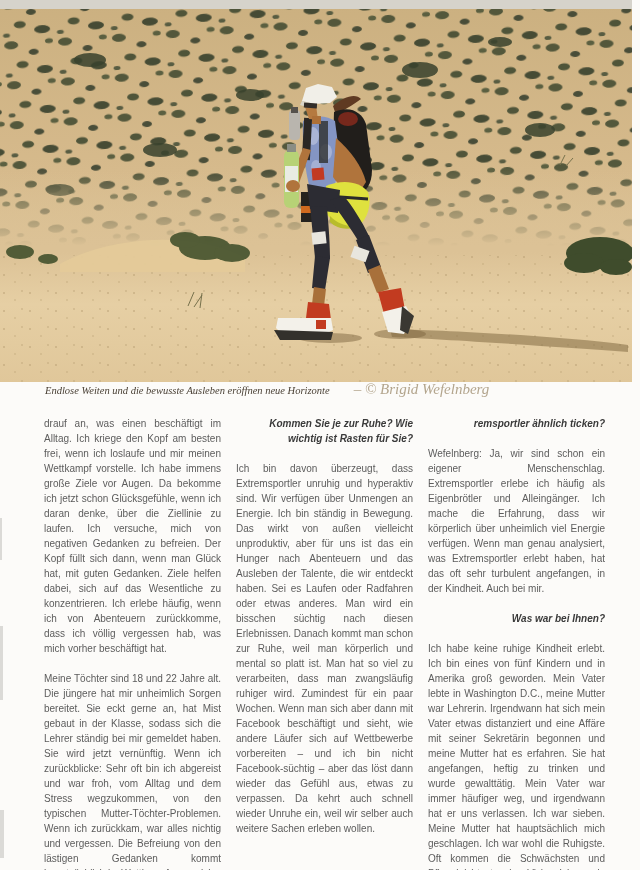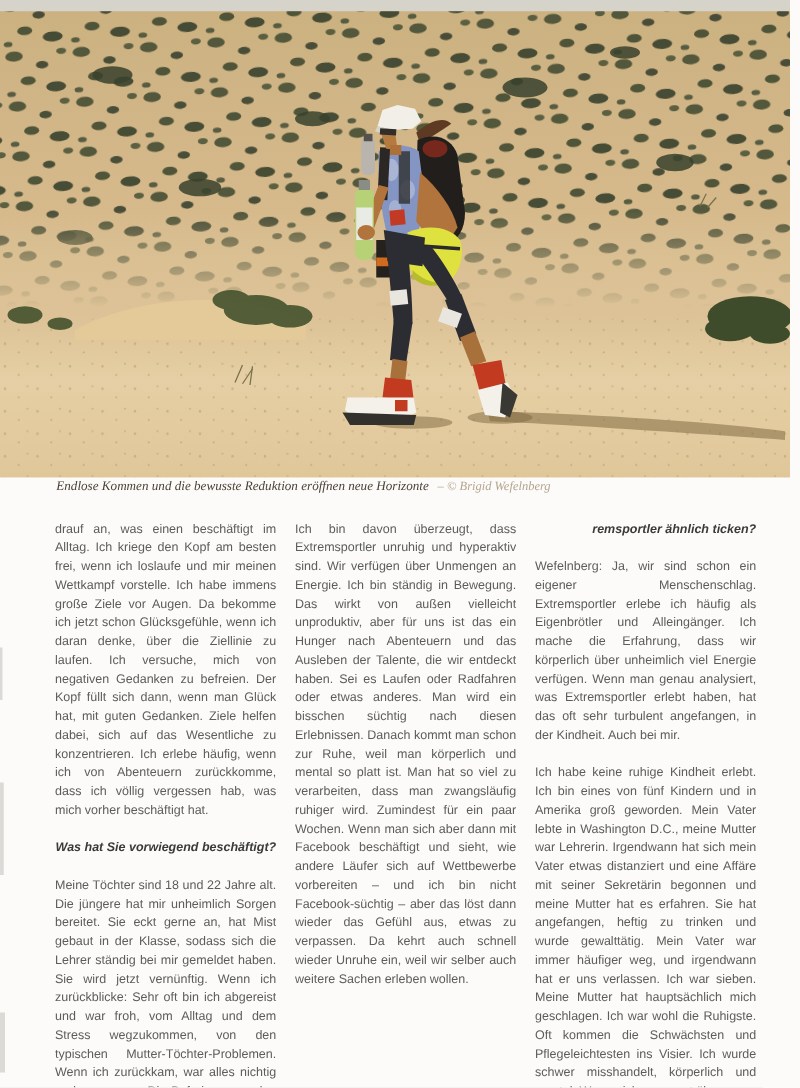--- a/index.html
+++ b/index.html
@@ -3,21 +3,21 @@
 <meta charset="utf-8">
 <style>
   html,body{margin:0;padding:0;}
   body{background:#e8e6e2;font-family:"Liberation Sans",sans-serif;}
   .page{position:relative;width:640px;height:870px;background:#fcfbf9;overflow:hidden;margin:0 auto;}
   .photo-wrap{position:absolute;left:0;top:0;width:632px;height:382px;overflow:hidden;}
   .photo-wrap svg{display:block;}
   .caption-row{position:absolute;left:45px;top:383px;width:565px;height:14px;
     font-family:"Liberation Serif",serif;font-style:italic;font-size:10.5px;line-height:13px;
     color:#4a4136;white-space:nowrap;overflow:hidden;}
-  .caption-credit{color:#b3a58d;font-size:10px;margin-left:7px;}
+  .caption-credit{color:#b3a58d;font-size:15px;margin-left:24px;}
   .columns{position:absolute;left:44px;top:416px;width:561px;height:454px;display:flex;gap:15px;overflow:hidden;}
   .col{width:177px;flex:0 0 177px;overflow:hidden;}
   .col p{margin:0 0 15px 0;font-size:10px;line-height:15px;color:#5c5c5c;text-align:justify;}
   .col h3{margin:0 0 15px 0;font-size:10px;line-height:15px;color:#3a3a3a;font-weight:bold;font-style:italic;text-align:right;}
   .edge-mark{position:absolute;left:0;background:#c9c8c5;opacity:.65;}
   .em1{top:518px;width:2px;height:42px;}
   .em2{top:626px;width:3px;height:74px;}
   .em3{top:810px;width:4px;height:48px;}
 </style>
 </head>
@@ -164,35 +164,36 @@
         <path d="M274,330 L333,332 L331,340 L280,340 Z" fill="#33312c"></path>
 
         <path d="M378,292 L401,288 L405,310 L384,314 Z" fill="#c23b20"></path>
         <path d="M382,312 L406,306 L412,318 L404,334 L388,332 Z" fill="#f3f1ea"></path>
         <path d="M402,306 L414,316 L408,334 L400,330 Z" fill="#3a3832"></path>
       </g>
     </svg>
   </div>
 
   <div class="caption-row">
-    <span>Endlose Kommen und die bewusste Reduktion eröffnen neue Horizonte</span><span class="caption-credit">– © Brigid Wefelnberg</span>
+    <span>Endlose Weiten und die bewusste Ausleben eröffnen neue Horizonte</span><span class="caption-credit">– © Brigid Wefelnberg</span>
   </div>
 
   <div class="columns">
     <div class="col">
         <p>drauf an, was einen beschäftigt im Alltag. Ich kriege den Kopf am besten frei, wenn ich loslaufe und mir meinen Wettkampf vorstelle. Ich habe immens große Ziele vor Augen. Da bekomme ich jetzt schon Glücksgefühle, wenn ich daran denke, über die Ziellinie zu laufen. Ich versuche, mich von negativen Gedanken zu befreien. Der Kopf füllt sich dann, wenn man Glück hat, mit guten Gedanken. Ziele helfen dabei, sich auf das Wesentliche zu konzentrieren. Ich erlebe häufig, wenn ich von Abenteuern zurückkomme, dass ich völlig vergessen hab, was mich vorher beschäftigt hat.</p>
-        <h3>Was hat Sie vorwiegend beschäftigt?</h3>
         <p>Meine Töchter sind 18 und 22 Jahre alt. Die jüngere hat mir unheimlich Sorgen bereitet. Sie eckt gerne an, hat Mist gebaut in der Klasse, sodass sich die Lehrer ständig bei mir gemeldet haben. Sie wird jetzt vernünftig. Wenn ich zurückblicke: Sehr oft bin ich abgereist und war froh, vom Alltag und dem Stress wegzukommen, von den typischen Mutter-Töchter-Problemen. Wenn ich zurückkam, war alles nichtig und vergessen. Die Befreiung von den lästigen Gedanken kommt hauptsächlich im Wettkampf, wenn ich</p>
       </div>
     <div class="col">
+        <h3>Kommen Sie je zur Ruhe? Wie wichtig ist Rasten für Sie?</h3>
         <p>Ich bin davon überzeugt, dass Extremsportler unruhig und hyperaktiv sind. Wir verfügen über Unmengen an Energie. Ich bin ständig in Bewegung. Das wirkt von außen vielleicht unproduktiv, aber für uns ist das ein Hunger nach Abenteuern und das Ausleben der Talente, die wir entdeckt haben. Sei es Laufen oder Radfahren oder etwas anderes. Man wird ein bisschen süchtig nach diesen Erlebnissen. Danach kommt man schon zur Ruhe, weil man körperlich und mental so platt ist. Man hat so viel zu verarbeiten, dass man zwangsläufig ruhiger wird. Zumindest für ein paar Wochen. Wenn man sich aber dann mit Facebook beschäftigt und sieht, wie andere Läufer sich auf Wettbewerbe vorbereiten – und ich bin nicht Facebook-süchtig – aber das löst dann wieder das Gefühl aus, etwas zu verpassen. Da kehrt auch schnell wieder Unruhe ein, weil wir selber auch weitere Sachen erleben wollen.</p>
       </div>
     <div class="col">
         <h3>remsportler ähnlich ticken?</h3>
         <p>Wefelnberg: Ja, wir sind schon ein eigener Menschenschlag. Extremsportler erlebe ich häufig als Eigenbrötler und Alleingänger. Ich mache die Erfahrung, dass wir körperlich über unheimlich viel Energie verfügen. Wenn man genau analysiert, was Extremsportler erlebt haben, hat das oft sehr turbulent angefangen, in der Kindheit. Auch bei mir.</p>
+        <h3>Was war bei Ihnen?</h3>
         <p>Ich habe keine ruhige Kindheit erlebt. Ich bin eines von fünf Kindern und in Amerika groß geworden. Mein Vater lebte in Washington D.C., meine Mutter war Lehrerin. Irgendwann hat sich mein Vater etwas distanziert und eine Affäre mit seiner Sekretärin begonnen und meine Mutter hat es erfahren. Sie hat angefangen, heftig zu trinken und wurde gewalttätig. Mein Vater war immer häufiger weg, und irgendwann hat er uns verlassen. Ich war sieben. Meine Mutter hat hauptsächlich mich geschlagen. Ich war wohl die Ruhigste. Oft kommen die Schwächsten und Pflegeleichtesten ins Visier. Ich wurde schwer misshandelt, körperlich und mental. Warum ich es so gut über-</p>
       </div>
   </div>
 
   <div class="edge-mark em1"></div>
   <div class="edge-mark em2"></div>
   <div class="edge-mark em3"></div>
 
 </div>
 

